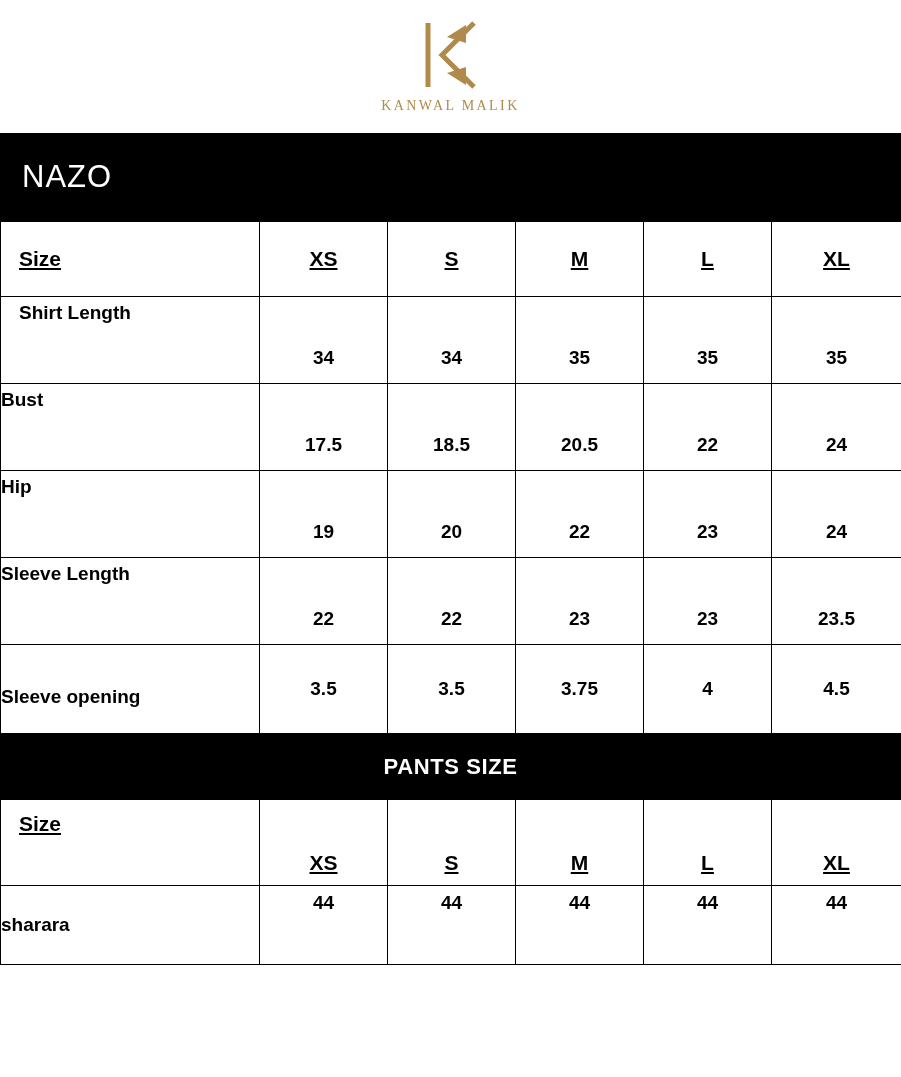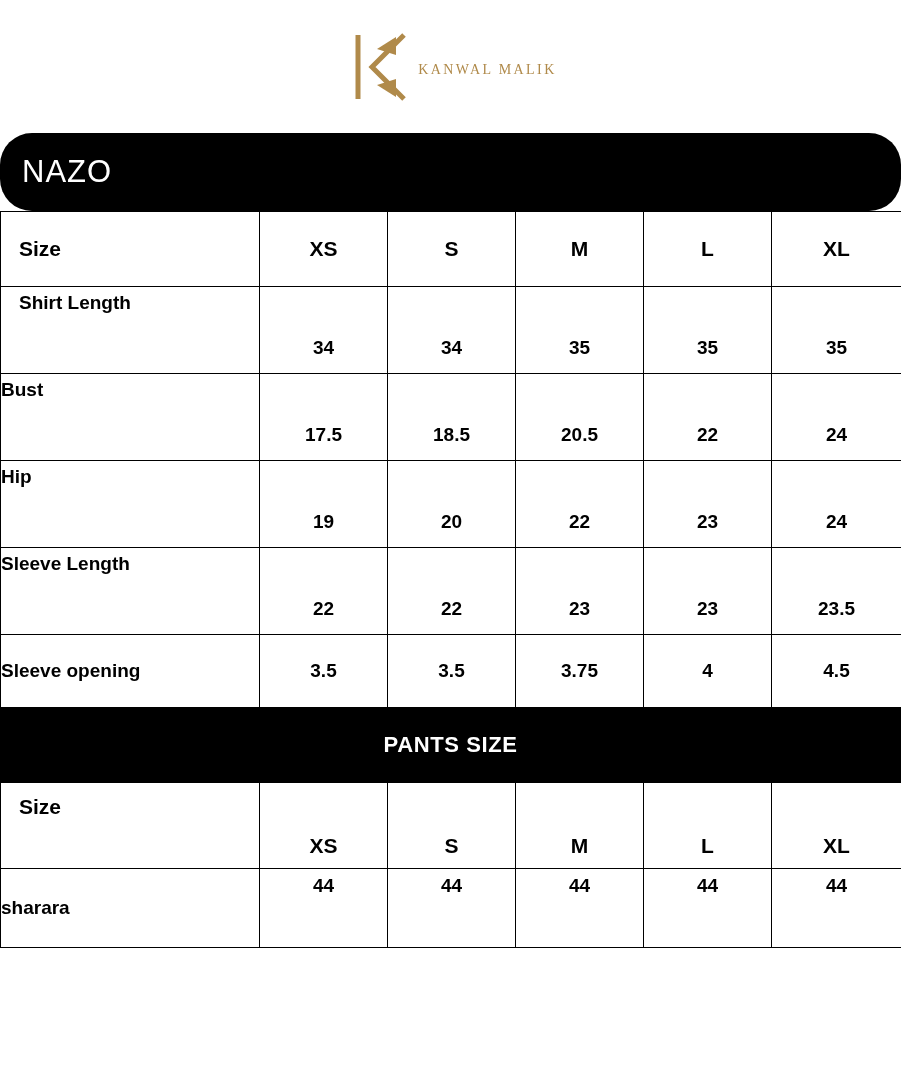--- a/index.html
+++ b/index.html
@@ -18,21 +18,21 @@
     width: 901px;
     height: 1077px;
     position: relative;
     background: #ffffff;
   }
 
   
   .brand {
     height: 133px;
     display: flex;
-    flex-direction: row;
+    flex-direction: column;
     align-items: center;
     justify-content: center;
     background: #ffffff;
   }
   .brand-mark {
     width: 74px;
     height: 72px;
     display: block;
   }
   .brand-name {
@@ -48,39 +48,38 @@
   
   .bar {
     background: #000000;
     color: #ffffff;
     position: relative;
     display: flex;
     align-items: center;
     justify-content: center;
   }
   .bar-main {
-    height: 78px;
-    border-radius: 32px;
+    height: 88px;
   }
   .bar-main .bar-left {
     position: absolute;
     left: 22px;
     top: 50%;
     transform: translateY(-50%);
     font-size: 31px;
     font-weight: 400;
     letter-spacing: 1px;
   }
   .bar-main .bar-title {
     font-size: 25px;
     font-weight: bold;
     letter-spacing: 0.6px;
   }
   .bar-sub {
-    height: 74px;
+    height: 65px;
   }
   .bar-sub .bar-title {
     font-size: 22px;
     font-weight: bold;
     letter-spacing: 0.6px;
   }
 
   
   table.size-table {
     width: 901px;
@@ -107,20 +106,21 @@
   td.label.indent {
     padding-left: 18px;
   }
   td.val {
     text-align: center;
   }
 
   
   tr.head td {
     height: 72px;
+    text-decoration: underline;
   }
   tr.head td.label {
     font-size: 21px;
     vertical-align: middle;
   }
   tr.head td.val {
     font-size: 21px;
     vertical-align: middle;
   }
 
@@ -132,21 +132,21 @@
   tr.data td.label {
     vertical-align: top;
     padding-top: 5px;
   }
   tr.data td.val {
     vertical-align: bottom;
     padding-bottom: 14px;
   }
   tr.data.aligned td.label {
     vertical-align: middle;
-    padding-top: 0;
+    padding-top: 16px;
   }
   tr.data.aligned td.val {
     vertical-align: middle;
     padding-bottom: 0;
   }
 
   
   tr.head.pants td.label {
     vertical-align: top;
     padding-top: 12px;

